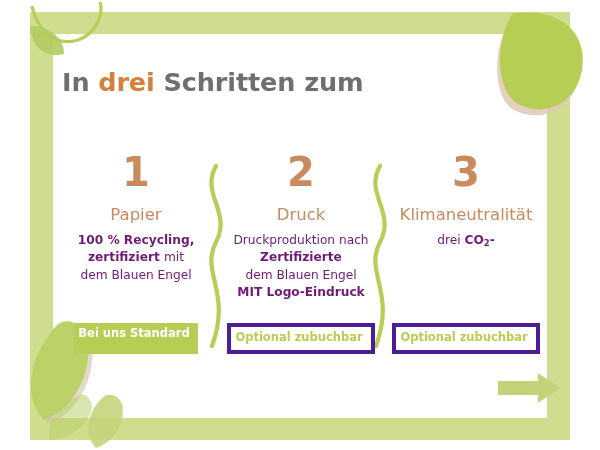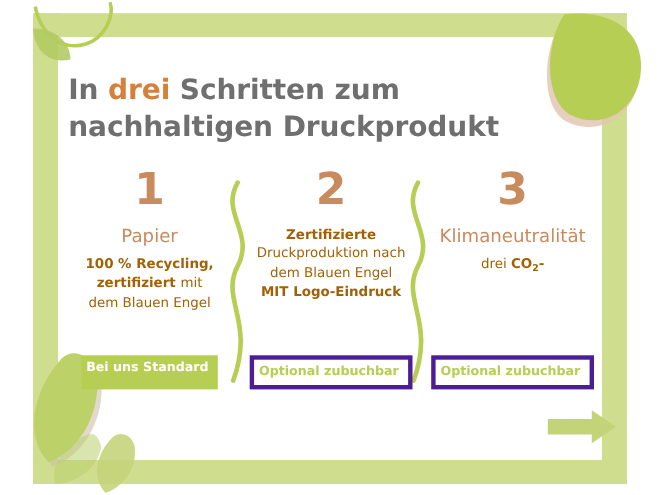--- a/index.html
+++ b/index.html
@@ -90,21 +90,21 @@
   .col-title {
     margin-top: 8px;
     font-size: 16.5px;
     font-weight: normal;
     color: #c98a5e;
     line-height: 1.15;
   }
   .col-body {
     margin-top: 7px;
     font-size: 12.2px;
-    color: #a16207;
+    color: #701a75;
     line-height: 1.42;
   }
   .col-body .b { font-weight: bold; }
   .col-body sub {
     font-size: 8.5px;
     vertical-align: baseline;
     position: relative;
     top: 2px;
   }
 
@@ -169,40 +169,40 @@
 
     <path d="M 216 166 C 200 194, 232 212, 216 242 C 200 272, 232 292, 212 346" fill="none" stroke="#b6ce54" stroke-width="4.2" stroke-linecap="round"></path>
 
     <path d="M 380 166 C 364 194, 396 212, 380 242 C 364 272, 396 292, 376 346" fill="none" stroke="#b6ce54" stroke-width="4.2" stroke-linecap="round"></path>
 
     <path d="M 498 381 L 538 381 L 538 373 L 560 388 L 538 403 L 538 395 L 498 395 Z" fill="#c2d477"></path>
   </svg>
 
   <div class="heading">
     <span>In </span><span class="accent">drei</span><span> Schritten zum</span><br>
-    <span>nachhaltigen Druckprodukt</span>
   </div>
 
   <div class="columns">
 
     <div class="col">
       <div class="col-num">1</div>
       <div class="col-title">Papier</div>
       <div class="col-body" id="body-0">
           <div><span class="b">100 % Recycling,</span></div>
           <div><span class="b">zertifiziert </span><span>mit</span></div>
           <div><span>dem Blauen Engel</span></div>
         </div>
     </div>
 
     <div class="col">
       <div class="col-num">2</div>
+      <div class="col-title">Druck</div>
       <div class="col-body" id="body-1">
+          <div><span>Druckproduktion nach</span></div>
           <div><span class="b">Zertifizierte</span></div>
-          <div><span>Druckproduktion nach</span></div>
           <div><span>dem Blauen Engel</span></div>
           <div><span class="b">MIT Logo-Eindruck</span></div>
         </div>
     </div>
 
     <div class="col">
       <div class="col-num">3</div>
       <div class="col-title">Klimaneutralität</div>
       <div class="col-body" id="body-2">
           <div><span>drei </span><span class="b">CO</span><sub class="b">2</sub><span class="b">-</span></div>

